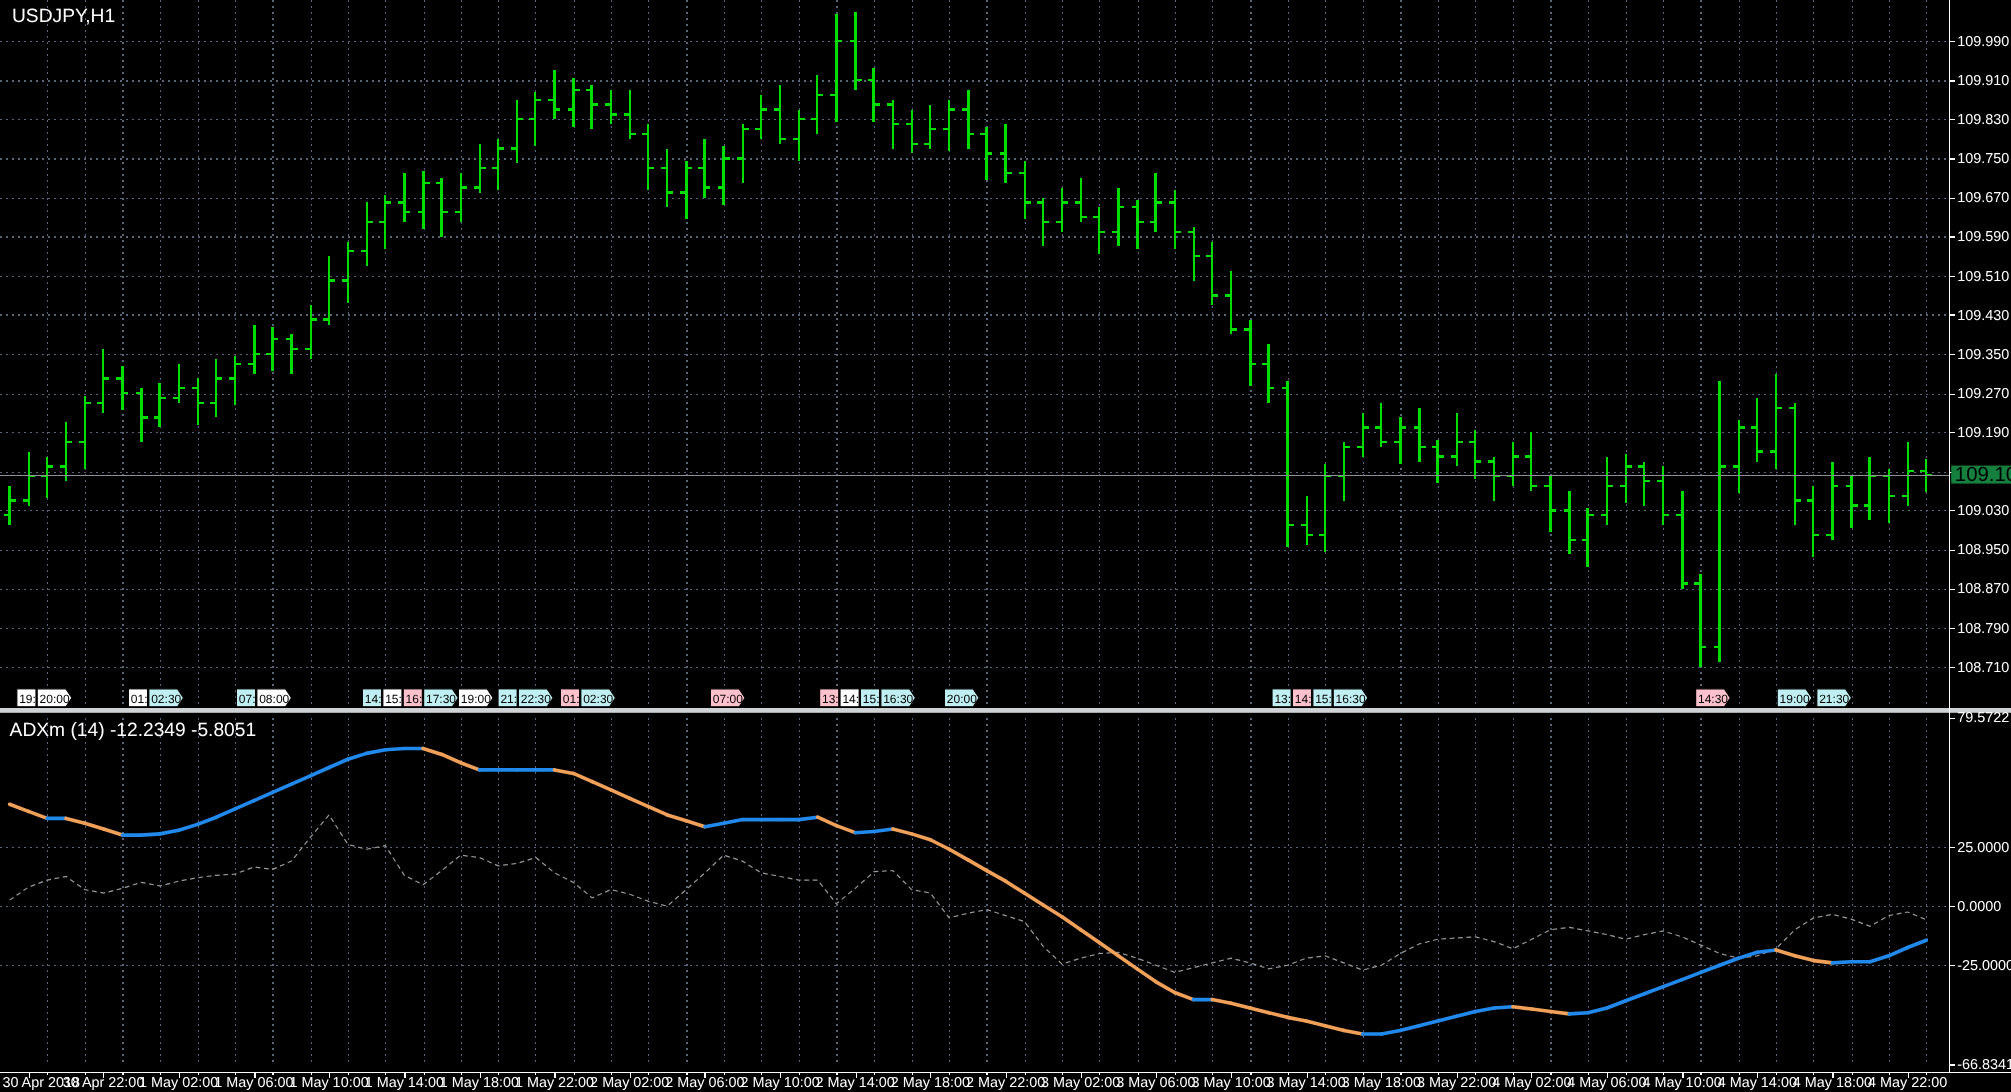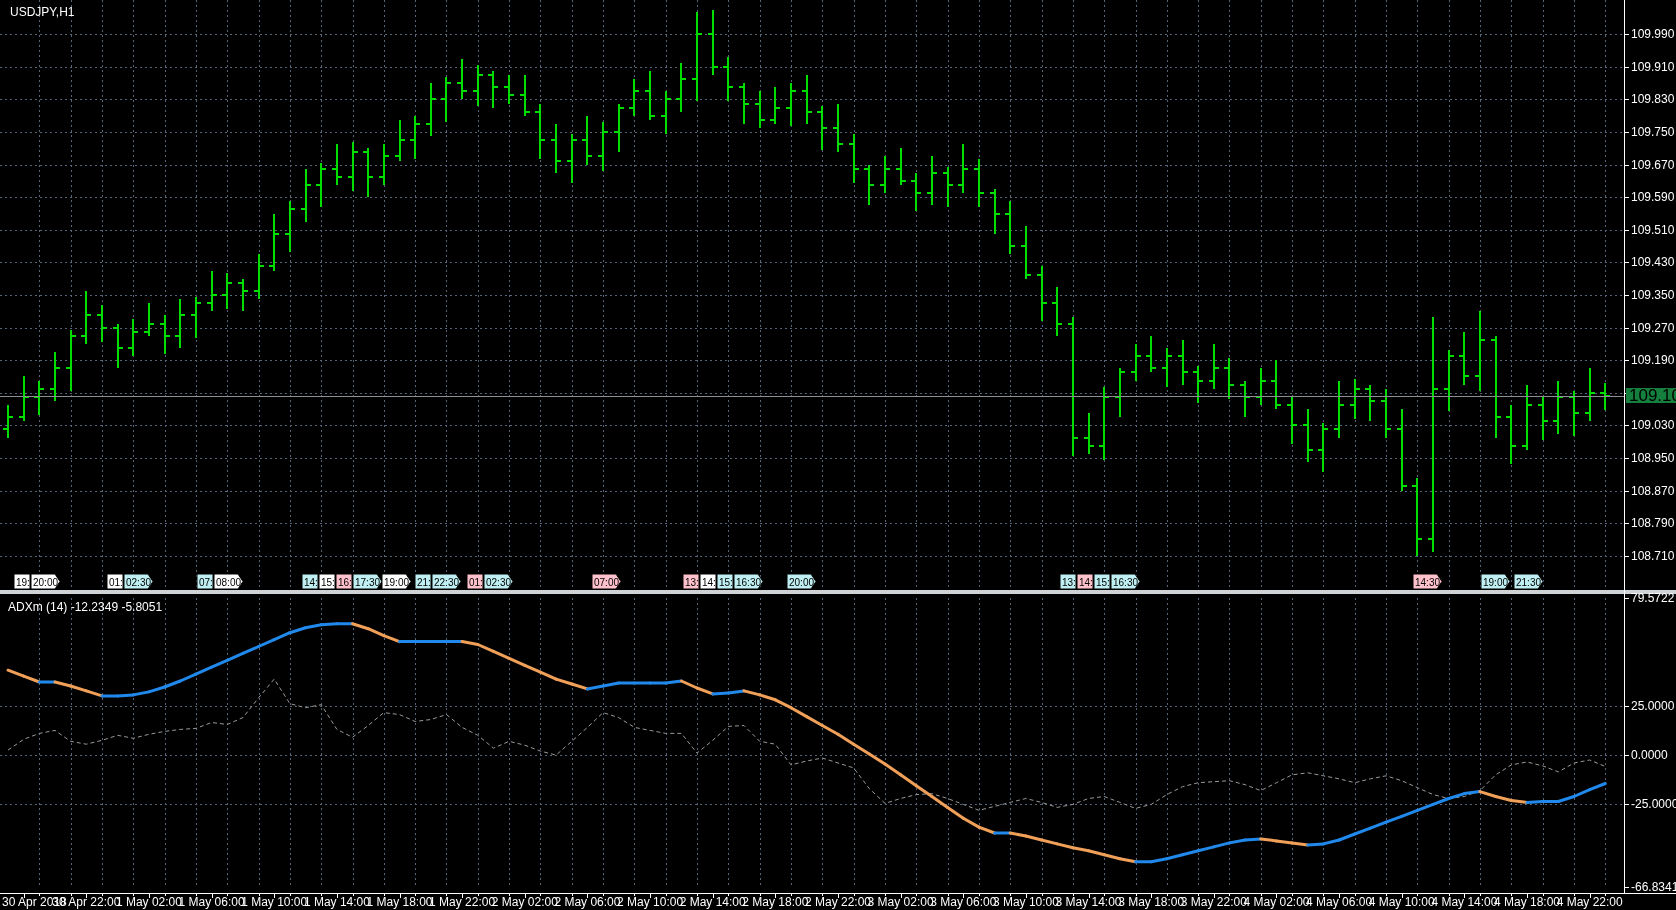--- a/index.html
+++ b/index.html
@@ -1,19 +1,19 @@
 <!DOCTYPE html>
 <html><head>
 <meta charset="utf-8">
 <style>
   html,body{margin:0;padding:0;background:#000;}
   .screen{position:relative;width:1676px;height:910px;background:#000;overflow:hidden;
           font-family:"Liberation Sans",sans-serif;}
   svg{position:absolute;left:0;top:0;}
-  .overlay{position:absolute;color:#fff;font-size:12px;white-space:nowrap;z-index:5;}
+  .overlay{position:absolute;color:#fff;font-size:16px;white-space:nowrap;z-index:5;}
   #symbol-label{left:10px;top:5px;}
   #ind-label{left:8px;top:600px;}
   #price-badge{position:absolute;left:1626px;top:389px;width:47px;height:15px;z-index:6;
                background:#15803d;color:#000;font-size:17px;line-height:15px;padding-left:3px;}
 </style>
 </head>
 <body>
 
 <div class="screen">
   <svg id="chart-svg" width="1676" height="910" viewBox="0 0 1676 910">

